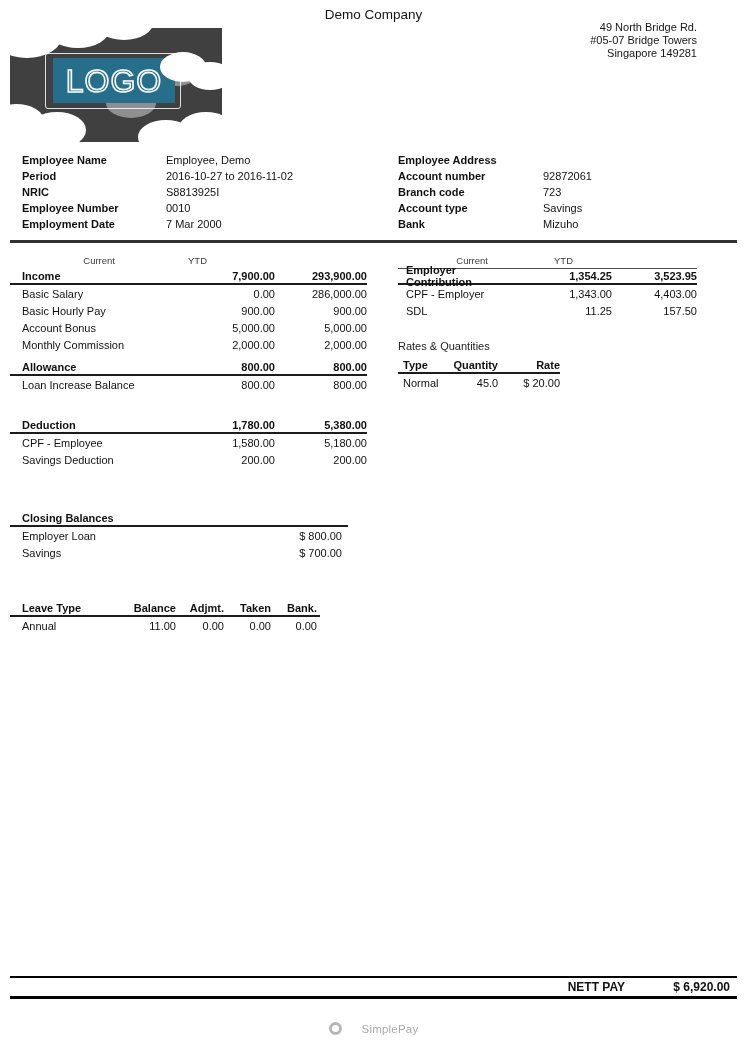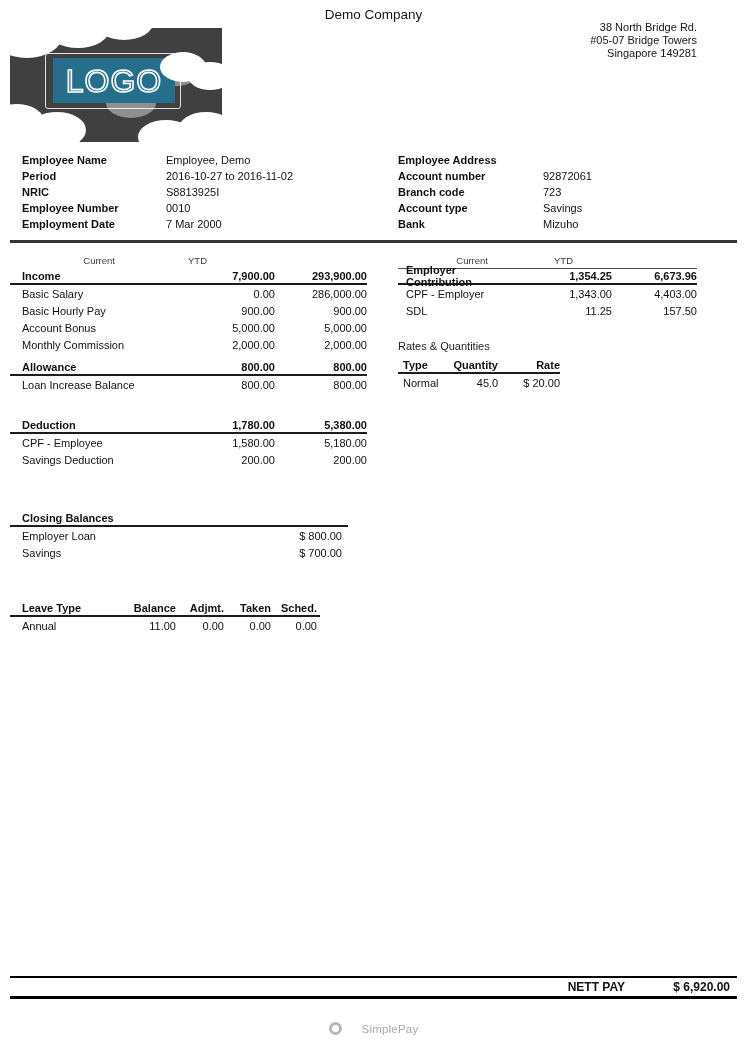--- a/index.html
+++ b/index.html
@@ -79,21 +79,21 @@
   .ring { width:13px; height:13px; border:3.5px solid #b6b6b6; border-radius:50%; }
   .brand { color:#a9a9a9; font-size:11.5px; letter-spacing:0.2px; }
 </style>
 </head>
 <body>
 
 <div class="page">
 
   <div class="company-name">Demo Company</div>
   <div class="address">
-    <div>38 North Bridge Rd.</div>
+    <div>49 North Bridge Rd.</div>
     <div>#05-07 Bridge Towers</div>
     <div>Singapore 149281</div>
   </div>
 
   <div class="logo">
     <div class="cloud gray" style="left:146px; top:32px; width:42px; height:26px;"></div>
     <div class="cloud gray" style="left:96px; top:60px; width:50px; height:30px;"></div>
     <div class="cloud gray" style="left:118px; top:52px; width:30px; height:22px;"></div>
     <div class="logo-frame"></div>
     <div class="logo-box">
@@ -227,21 +227,21 @@
 
   <div class="mtable employer-t">
     <div class="colhead">
       <span class="lab"></span>
       <span class="cur">Current</span>
       <span class="ytd">YTD</span>
     </div>
     <div class="mrow sechead">
       <span class="lab">Employer Contribution</span>
       <span class="cur">1,354.25</span>
-      <span class="ytd">6,673.96</span>
+      <span class="ytd">3,523.95</span>
     </div>
     <div class="mrow">
         <span class="lab">CPF - Employer</span>
         <span class="cur">1,343.00</span>
         <span class="ytd">4,403.00</span>
       </div>
     <div class="mrow">
         <span class="lab">SDL</span>
         <span class="cur">11.25</span>
         <span class="ytd">157.50</span>
@@ -275,21 +275,21 @@
         <span class="val">$ 700.00</span>
       </div>
   </div>
 
   <div class="mtable leave-t">
     <div class="mrow sechead">
       <span class="c1">Leave Type</span>
       <span class="c2">Balance</span>
       <span class="c3">Adjmt.</span>
       <span class="c4">Taken</span>
-      <span class="c5">Sched.</span>
+      <span class="c5">Bank.</span>
     </div>
     <div class="mrow">
       <span class="c1">Annual</span>
       <span class="c2">11.00</span>
       <span class="c3">0.00</span>
       <span class="c4">0.00</span>
       <span class="c5">0.00</span>
     </div>
   </div>
 

